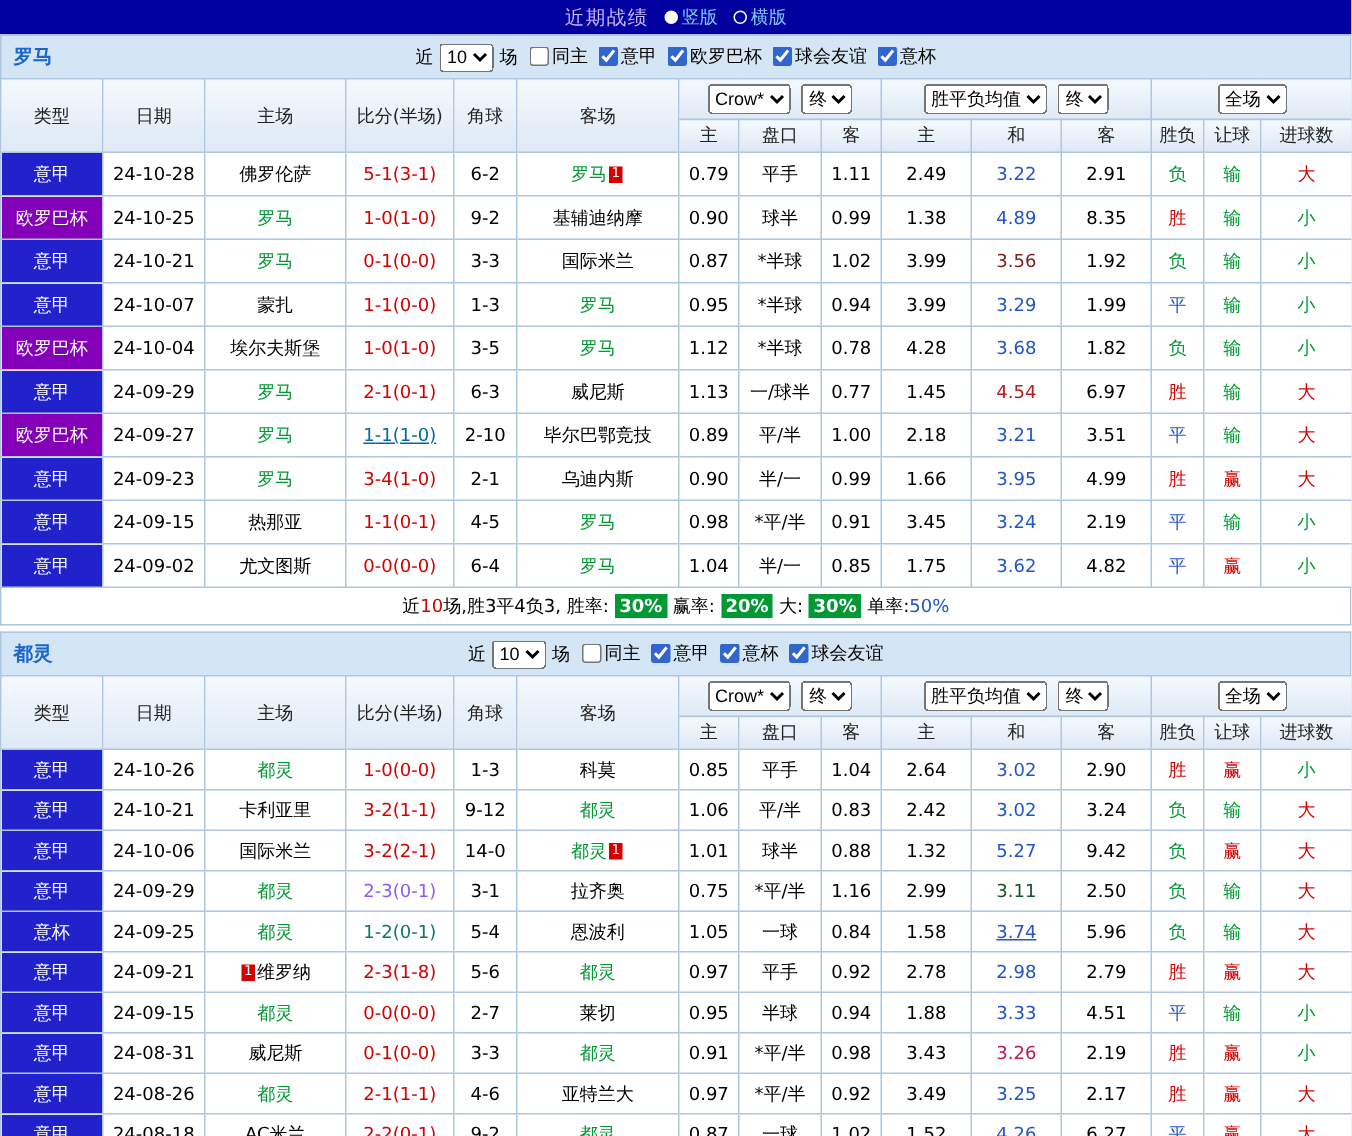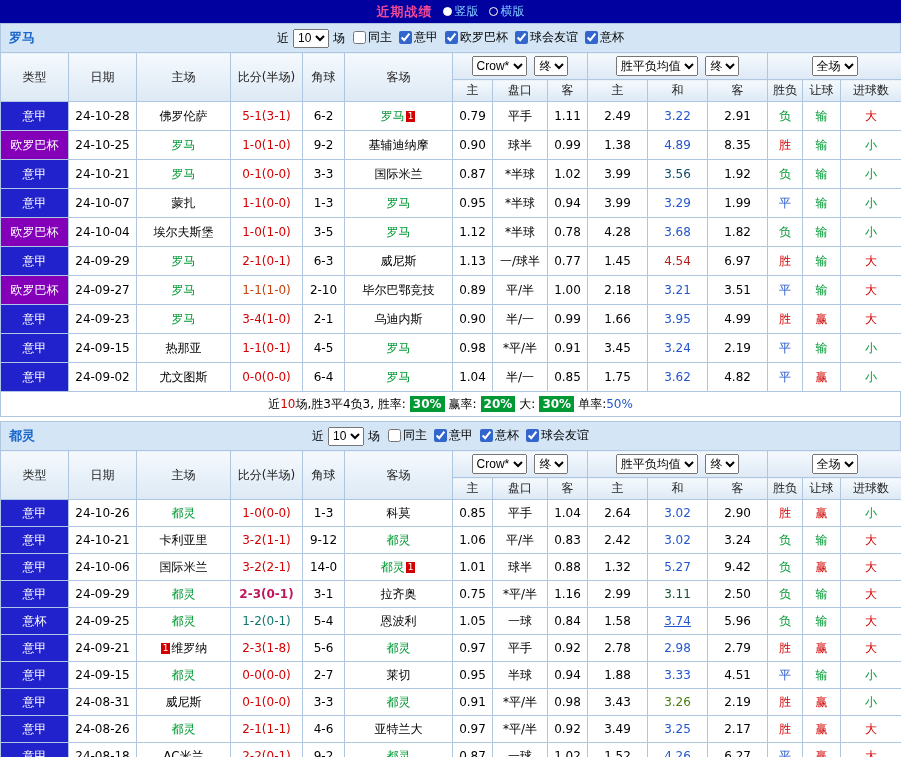--- a/index.html
+++ b/index.html
@@ -8,21 +8,21 @@
     width:901px;
     font-family:"DejaVu Sans","Liberation Sans",sans-serif;
     font-size:12px;
     color:#000;
   }
   
   .topbar {
     height:23px; background:#0101a0;
     display:flex; align-items:center; justify-content:center; gap:10px;
   }
-  .topbar-title { color:#ec4899; font-weight:bold; font-size:13px; letter-spacing:1px; }
+  .topbar-title { color:#c4b5fd; font-weight:normal; font-size:13px; letter-spacing:1px; }
   .layout-radio { display:inline-flex; align-items:center; gap:3px; color:#7fc9ff; cursor:pointer; font-size:12px; }
   .dot { width:9px; height:9px; border:1px solid #fff; border-radius:50%; display:inline-block; background:transparent; }
   .dot.filled { background:#fff; }
   
   .section { position:relative; }
   .section + .section { margin-top:4px; }
   .section-bar {
     height:29px; background:#d4e6f5;
     border:1px solid #aec6e0; border-bottom:none;
     display:flex; align-items:center; position:relative;
@@ -191,21 +191,21 @@
           <td class="type-cell" style="color: rgb(255, 255, 255); background: rgb(34, 34, 204);">意甲</td>
           <td>24-10-21</td>
           <td><span style="color: rgb(0, 153, 51);">罗马</span></td>
           <td style="color: rgb(212, 0, 0);">0-1(0-0)</td>
           <td>3-3</td>
           <td><span>国际米兰</span></td>
           <td>0.87</td>
           <td>*半球</td>
           <td>1.02</td>
           <td>3.99</td>
-          <td style="color: #0c4a6e;">3.56</td>
+          <td style="color: #7f1d1d;">3.56</td>
           <td>1.92</td>
           <td style="color: rgb(0, 153, 51);">负</td>
           <td style="color: rgb(0, 153, 51);">输</td>
           <td style="color: rgb(0, 153, 51);">小</td>
         </tr>
         <tr>
           <td class="type-cell" style="color: rgb(255, 255, 255); background: rgb(34, 34, 204);">意甲</td>
           <td>24-10-07</td>
           <td><span>蒙扎</span></td>
           <td style="color: rgb(212, 0, 0);">1-1(0-0)</td>
@@ -252,21 +252,21 @@
           <td style="color: #b91c1c;">4.54</td>
           <td>6.97</td>
           <td style="color: rgb(212, 0, 0);">胜</td>
           <td style="color: rgb(0, 153, 51);">输</td>
           <td style="color: rgb(212, 0, 0);">大</td>
         </tr>
         <tr>
           <td class="type-cell" style="color: rgb(255, 255, 255); background: rgb(132, 0, 184);">欧罗巴杯</td>
           <td>24-09-27</td>
           <td><span style="color: rgb(0, 153, 51);">罗马</span></td>
-          <td style="color: #c2410c;">1-1(1-0)</td>
+          <td style="color: #0369a1; text-decoration: underline;">1-1(1-0)</td>
           <td>2-10</td>
           <td><span>毕尔巴鄂竞技</span></td>
           <td>0.89</td>
           <td>平/半</td>
           <td>1.00</td>
           <td>2.18</td>
           <td style="color: rgb(34, 85, 204);">3.21</td>
           <td>3.51</td>
           <td style="color: rgb(34, 85, 204);">平</td>
           <td style="color: rgb(0, 153, 51);">输</td>
@@ -457,21 +457,21 @@
           <td style="color: rgb(34, 85, 204);">5.27</td>
           <td>9.42</td>
           <td style="color: rgb(0, 153, 51);">负</td>
           <td style="color: rgb(212, 0, 0);">赢</td>
           <td style="color: rgb(212, 0, 0);">大</td>
         </tr>
         <tr>
           <td class="type-cell" style="color: rgb(255, 255, 255); background: rgb(34, 34, 204);">意甲</td>
           <td>24-09-29</td>
           <td><span style="color: rgb(0, 153, 51);">都灵</span></td>
-          <td style="color: #be185d; font-weight: bold;">2-3(0-1)</td>
+          <td style="color: #8b5cf6;">2-3(0-1)</td>
           <td>3-1</td>
           <td><span>拉齐奥</span></td>
           <td>0.75</td>
           <td>*平/半</td>
           <td>1.16</td>
           <td>2.99</td>
           <td style="color: #14532d;">3.11</td>
           <td>2.50</td>
           <td style="color: rgb(0, 153, 51);">负</td>
           <td style="color: rgb(0, 153, 51);">输</td>
@@ -532,21 +532,21 @@
           <td class="type-cell" style="color: rgb(255, 255, 255); background: rgb(34, 34, 204);">意甲</td>
           <td>24-08-31</td>
           <td><span>威尼斯</span></td>
           <td style="color: rgb(212, 0, 0);">0-1(0-0)</td>
           <td>3-3</td>
           <td><span style="color: rgb(0, 153, 51);">都灵</span></td>
           <td>0.91</td>
           <td>*平/半</td>
           <td>0.98</td>
           <td>3.43</td>
-          <td style="color: #4d7c0f;">3.26</td>
+          <td style="color: #be185d;">3.26</td>
           <td>2.19</td>
           <td style="color: rgb(212, 0, 0);">胜</td>
           <td style="color: rgb(212, 0, 0);">赢</td>
           <td style="color: rgb(0, 153, 51);">小</td>
         </tr>
         <tr>
           <td class="type-cell" style="color: rgb(255, 255, 255); background: rgb(34, 34, 204);">意甲</td>
           <td>24-08-26</td>
           <td><span style="color: rgb(0, 153, 51);">都灵</span></td>
           <td style="color: rgb(212, 0, 0);">2-1(1-1)</td>

